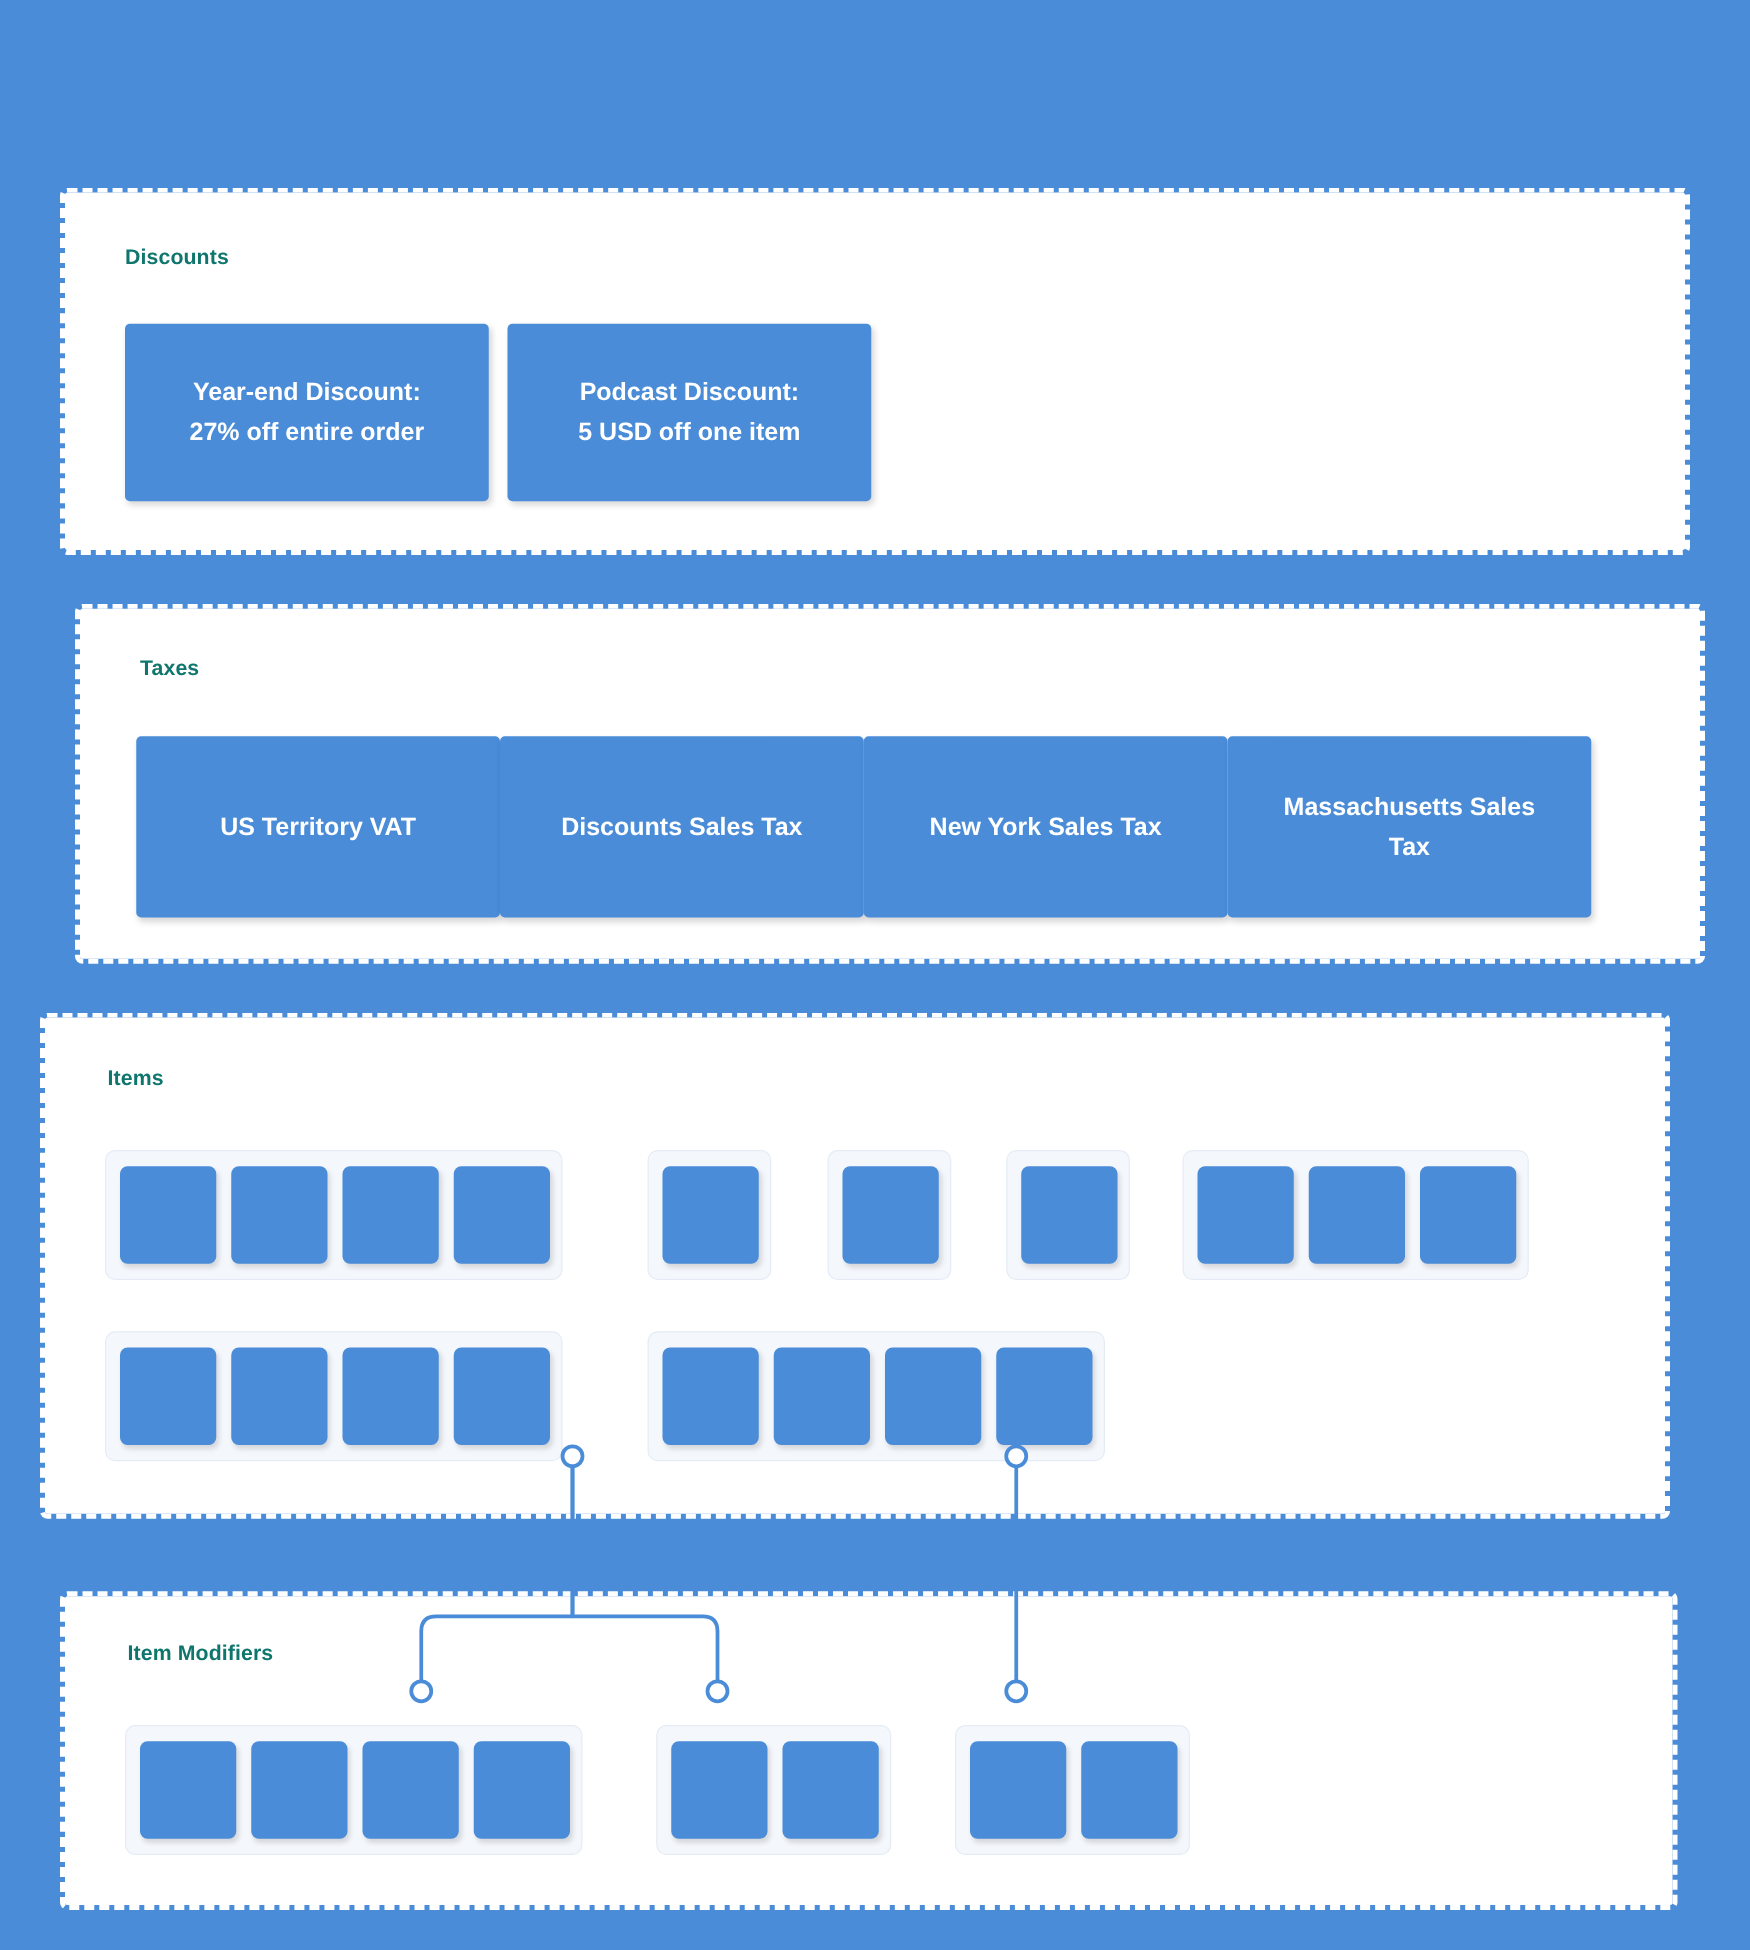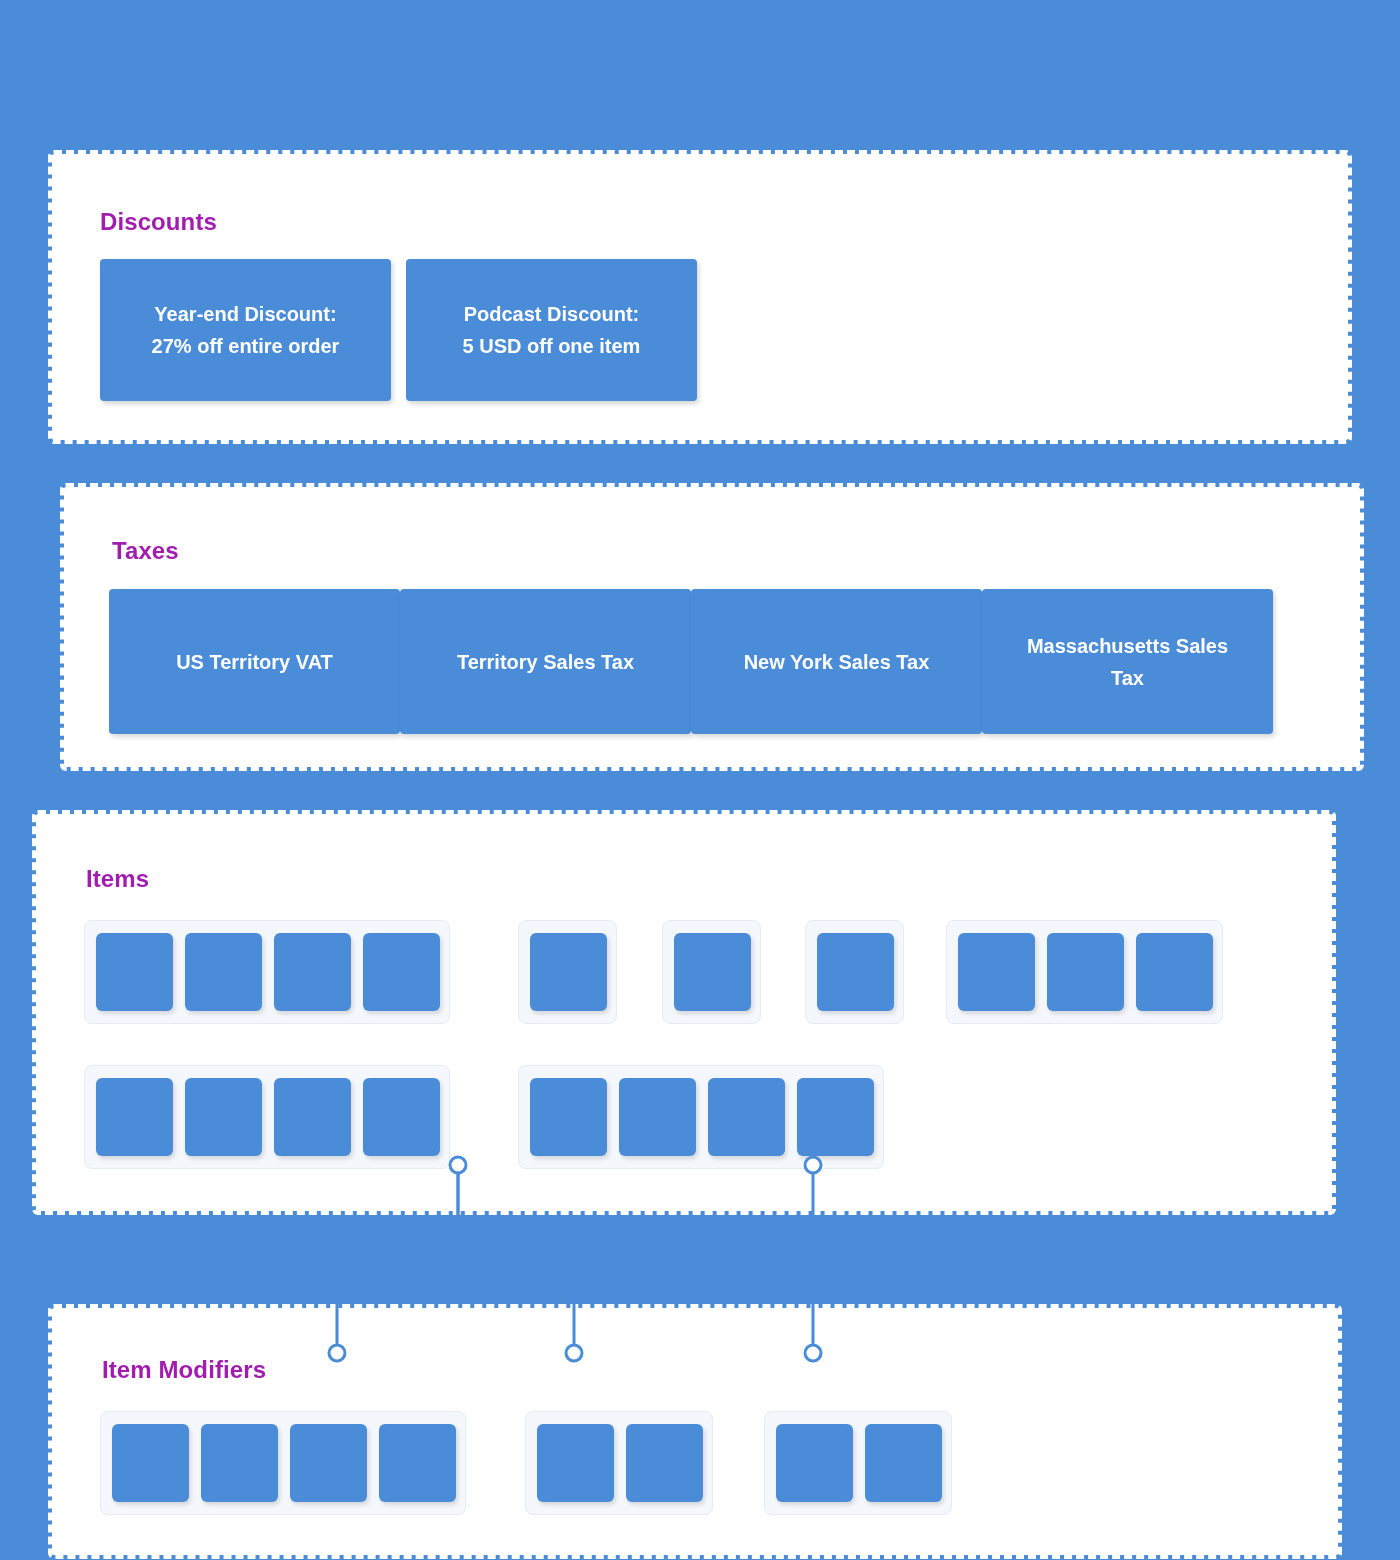--- a/index.html
+++ b/index.html
@@ -38,31 +38,30 @@
   
   .panel {
     position: absolute;
     background: #ffffff;
     border: 4px dashed #ffffff;
     border-radius: 6px;
     background-clip: padding-box;
   }
   .panel-title {
     position: absolute;
-    font-size: 24px;
+    font-size: 17px;
     font-weight: bold;
-    color: #a21caf;
+    color: #0f766e;
     letter-spacing: 0.1px;
-    margin-top: 12px;
   }
 
   #panel-discounts { left: 48px; top: 150px; width: 1304px; height: 294px; }
   #panel-taxes     { left: 60px; top: 483px; width: 1304px; height: 288px; }
   #panel-items     { left: 32px; top: 810px; width: 1304px; height: 405px; }
-  #panel-modifiers { left: 48px; top: 1304px; width: 1294px; height: 255px; }
+  #panel-modifiers { left: 48px; top: 1273px; width: 1294px; height: 255px; }
 
   #title-discounts { left: 48px; top: 42px; }
   #title-taxes     { left: 48px; top: 38px; }
   #title-items     { left: 50px; top: 39px; }
   #title-modifiers { left: 50px; top: 36px; }
 
   
   .card-row {
     position: absolute;
     display: flex;
@@ -138,21 +137,21 @@
         </div>
       </div>
     </div>
   </div>
 
   <div class="panel" id="panel-taxes">
     <div class="panel-title" id="title-taxes">Taxes</div>
 
     <div class="card-row" id="row-taxes">
       <div class="card">US Territory VAT</div>
-      <div class="card">Territory Sales Tax</div>
+      <div class="card">Discounts Sales Tax</div>
       <div class="card">New York Sales Tax</div>
       <div class="card">Massachusetts Sales Tax</div>
     </div>
   </div>
 
   <div class="panel" id="panel-items">
     <div class="panel-title" id="title-items">Items</div>
     <div id="items-groups">
         <div class="group" style="left: 48px; top: 106px; width: 366px; height: 104px;">
           <div class="tile"></div>

